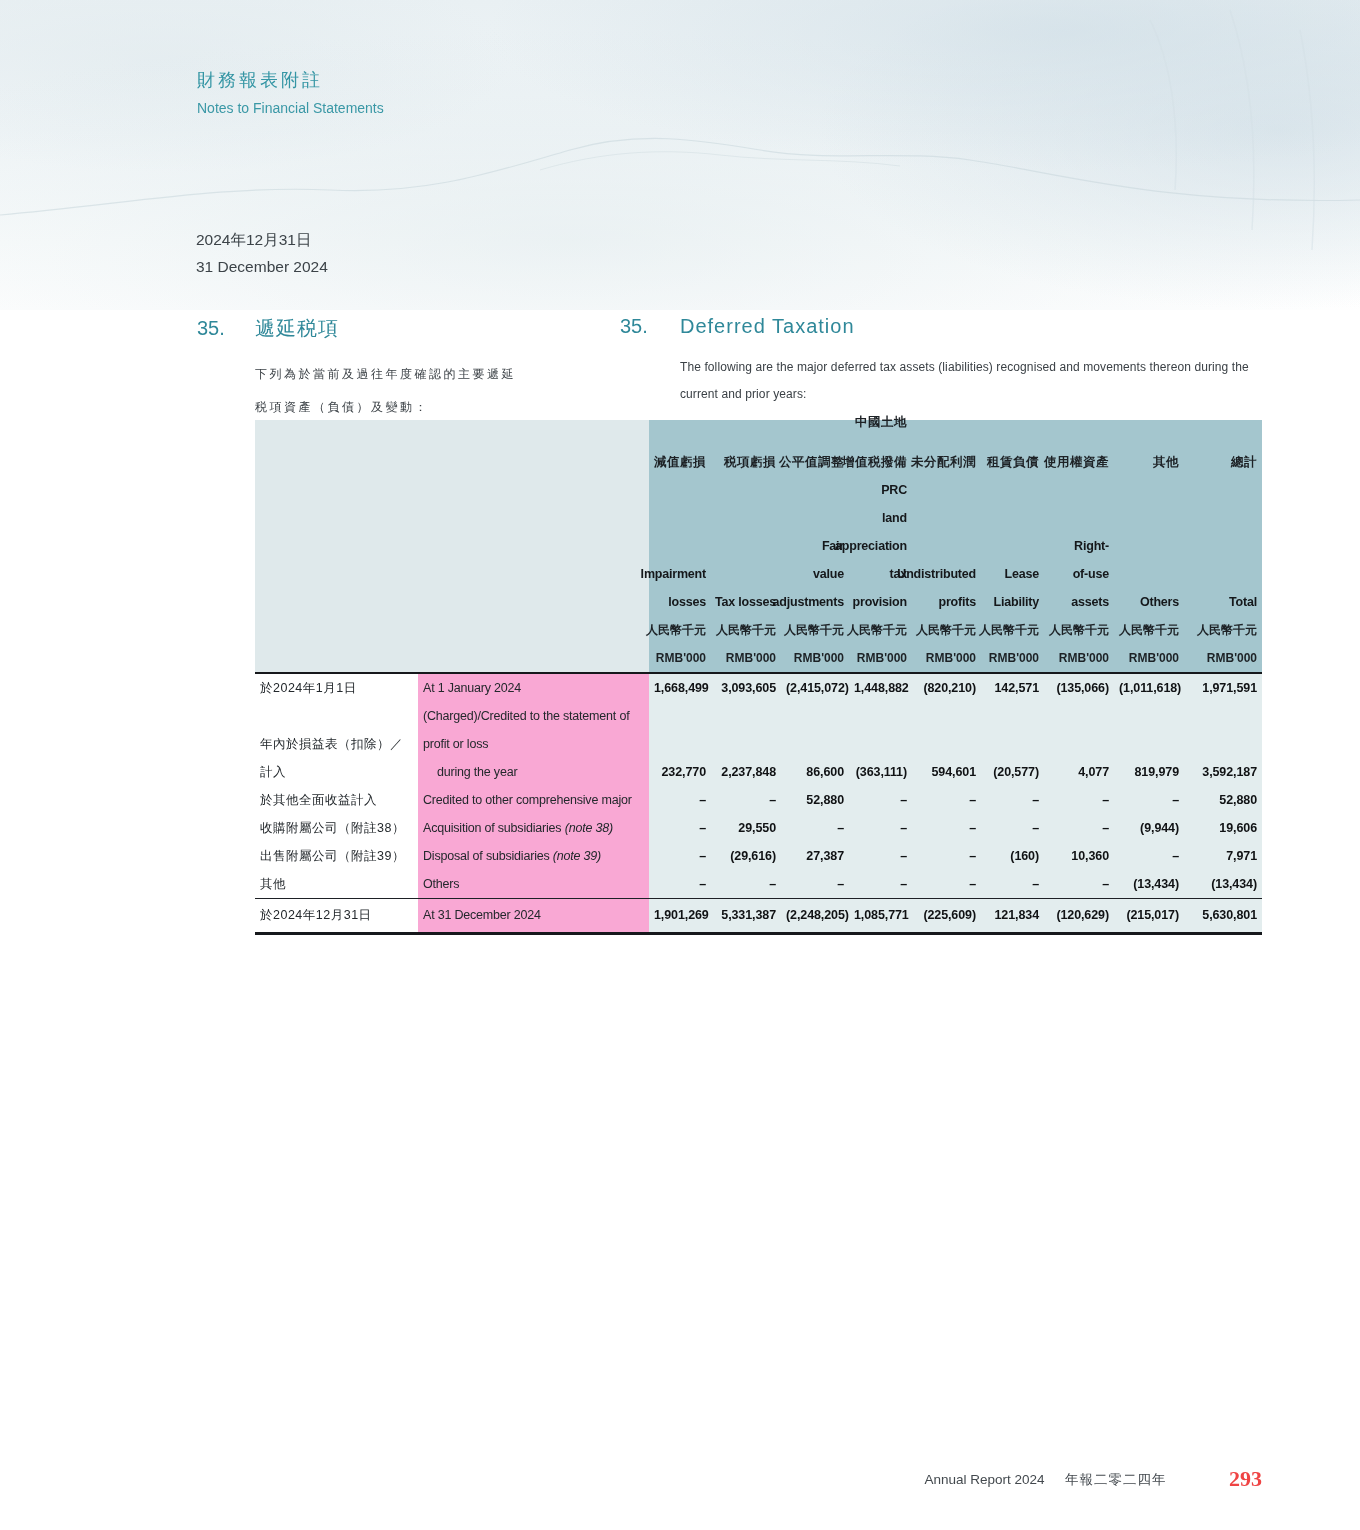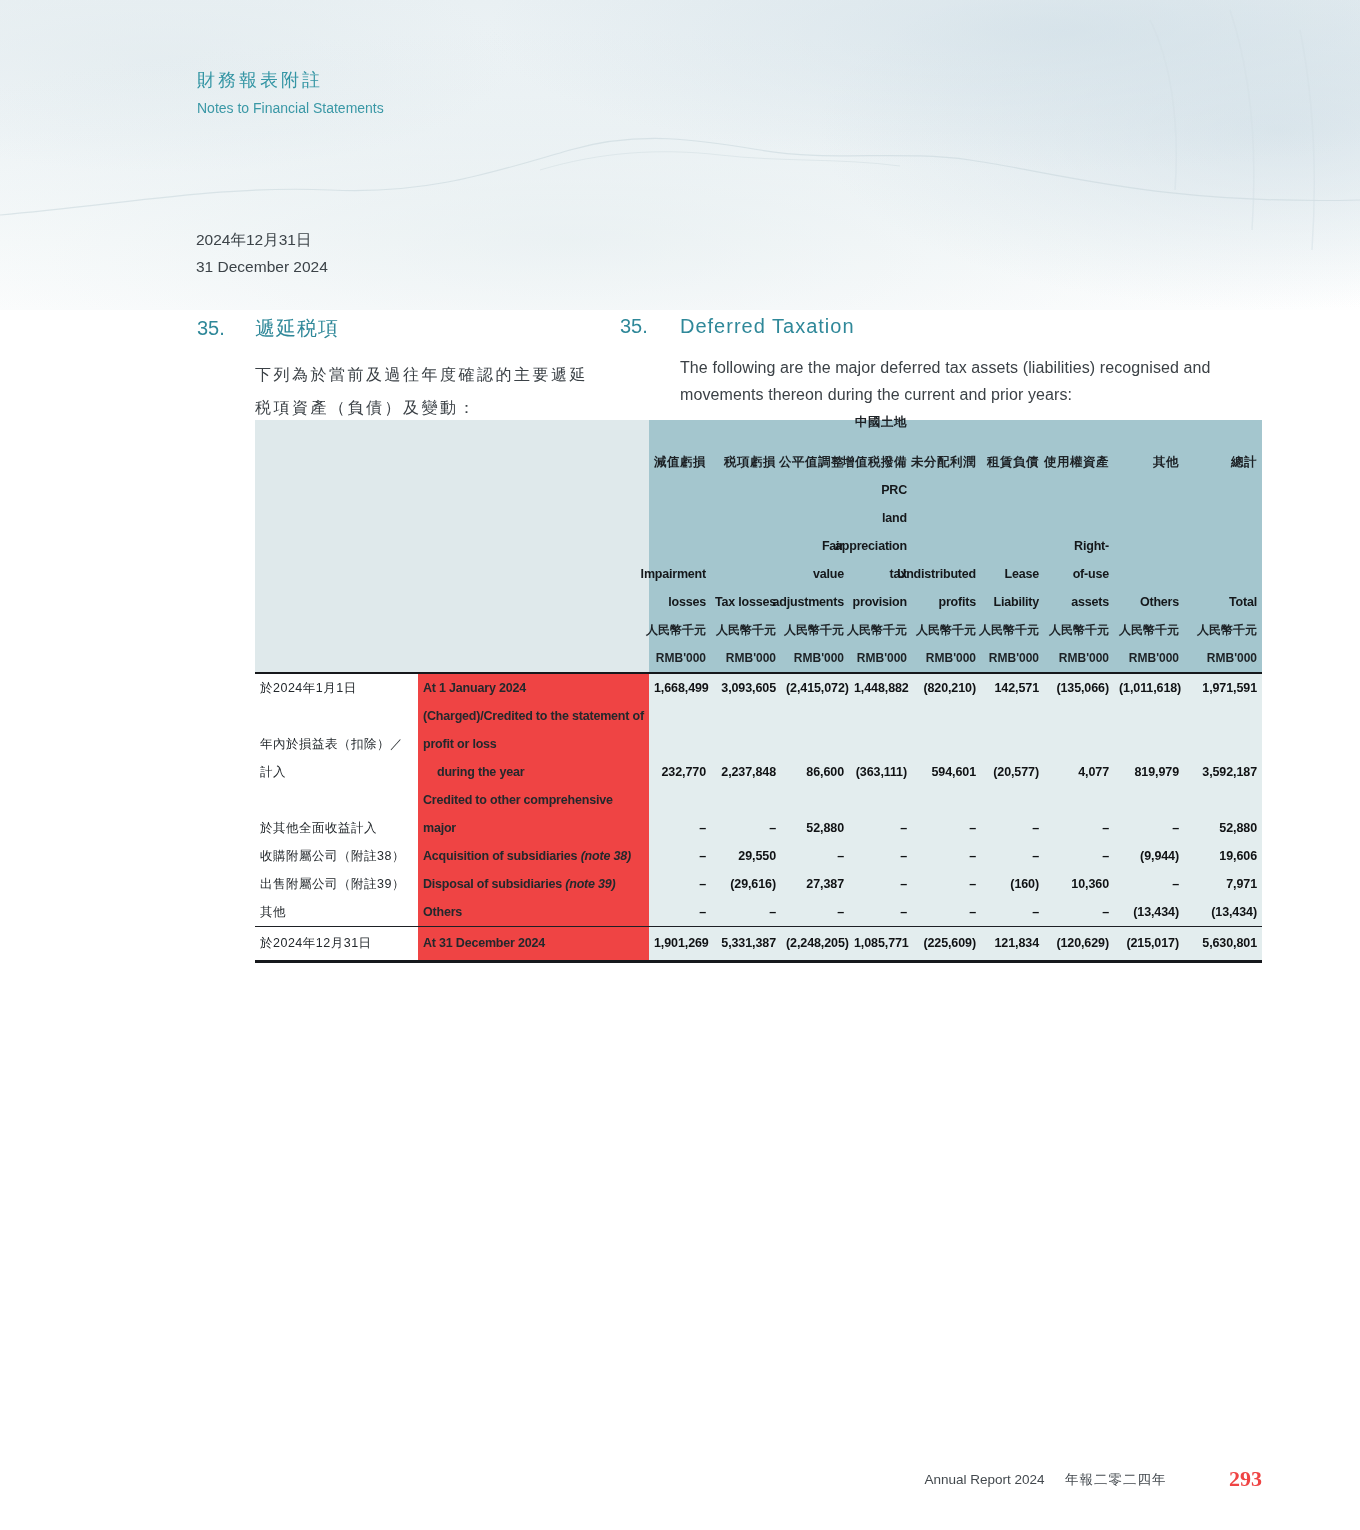--- a/index.html
+++ b/index.html
@@ -30,41 +30,41 @@
   .date-block{position:absolute;left:196px;top:226px;z-index:2;font-size:15.5px;color:#3c4348;line-height:27px;}
   
   .section-row{position:absolute;top:303px;left:0;width:1360px;z-index:2;}
   .sec-col{position:absolute;top:12px;}
   .sec-col.zh{left:197px;width:420px;}
   .sec-col.en{left:620px;width:645px;}
   .sec-head{display:flex;align-items:baseline;}
   .sec-num{font-size:20px;color:#2f8899;width:58px;flex:none;}
   .sec-col.en .sec-num{width:60px;}
   .sec-title{font-size:20px;color:#2f8899;font-weight:400;margin:0;letter-spacing:1px;}
-  .sec-body{margin:16px 0 0 58px;font-size:16px;color:#3b4146;}
+  .sec-body{margin:16px 0 0 58px;font-size:12px;color:#3b4146;}
   .sec-col.zh .sec-body{letter-spacing:2.5px;line-height:33px;width:360px;}
   .sec-col.en .sec-body{margin-left:60px;line-height:27px;width:582px;letter-spacing:0.1px;}
   
   .table-wrap{position:absolute;left:255px;top:420px;width:1007px;z-index:2;}
   table.fin{border-collapse:collapse;table-layout:fixed;width:1007px;}
   table.fin th,table.fin td{padding:0 5px;margin:0;}
   
   th.hlabel{background:#dfe9eb;}
   th.hnum{background:#a4c6ce;vertical-align:top;padding:0 5px;}
   .hwrap{box-sizing:border-box;display:flex;flex-direction:column;height:252px;}
   th.hlabel{height:252px;}
   .h-line{display:flex;justify-content:flex-end;line-height:28px;white-space:nowrap;}
   .h-cn{height:56px;display:flex;flex-direction:column;justify-content:flex-end;font-size:12.5px;font-weight:700;color:#1d2226;letter-spacing:0.5px;gap:12px;}
   .h-en{margin-top:auto;font-size:12.5px;font-weight:700;color:#15181b;letter-spacing:-0.2px;}
   .h-units{font-size:12px;font-weight:700;color:#1d2226;}
   thead tr{border-bottom:2px solid #16181c;}
   
   tbody td{vertical-align:bottom;line-height:28px;font-size:12.5px;}
   td.lz{color:#23282c;letter-spacing:0.5px;background:#ffffff;}
-  td.le{color:#23282c;letter-spacing:-0.2px;background:#ef4444;font-weight:bold;}
+  td.le{color:#23282c;letter-spacing:-0.2px;background:#f9a8d4;}
   td.le .cont{padding-left:14px;}
   td.le i{font-style:italic;}
   td.val{text-align:right;font-weight:700;color:#101214;background:#e3edee;letter-spacing:-0.1px;}
   tr.sep{border-bottom:1.5px solid #1d2025;}
   tr.total{border-bottom:3px solid #16181c;}
   tr.total td{padding-top:2px;padding-bottom:3px;}
   
   .page-footer{position:absolute;right:98px;bottom:38px;z-index:2;white-space:nowrap;}
   .page-footer .f-en{font-size:13.5px;color:#43494e;}
   .page-footer .f-zh{font-size:13.5px;color:#43494e;margin-left:16px;letter-spacing:1px;}

